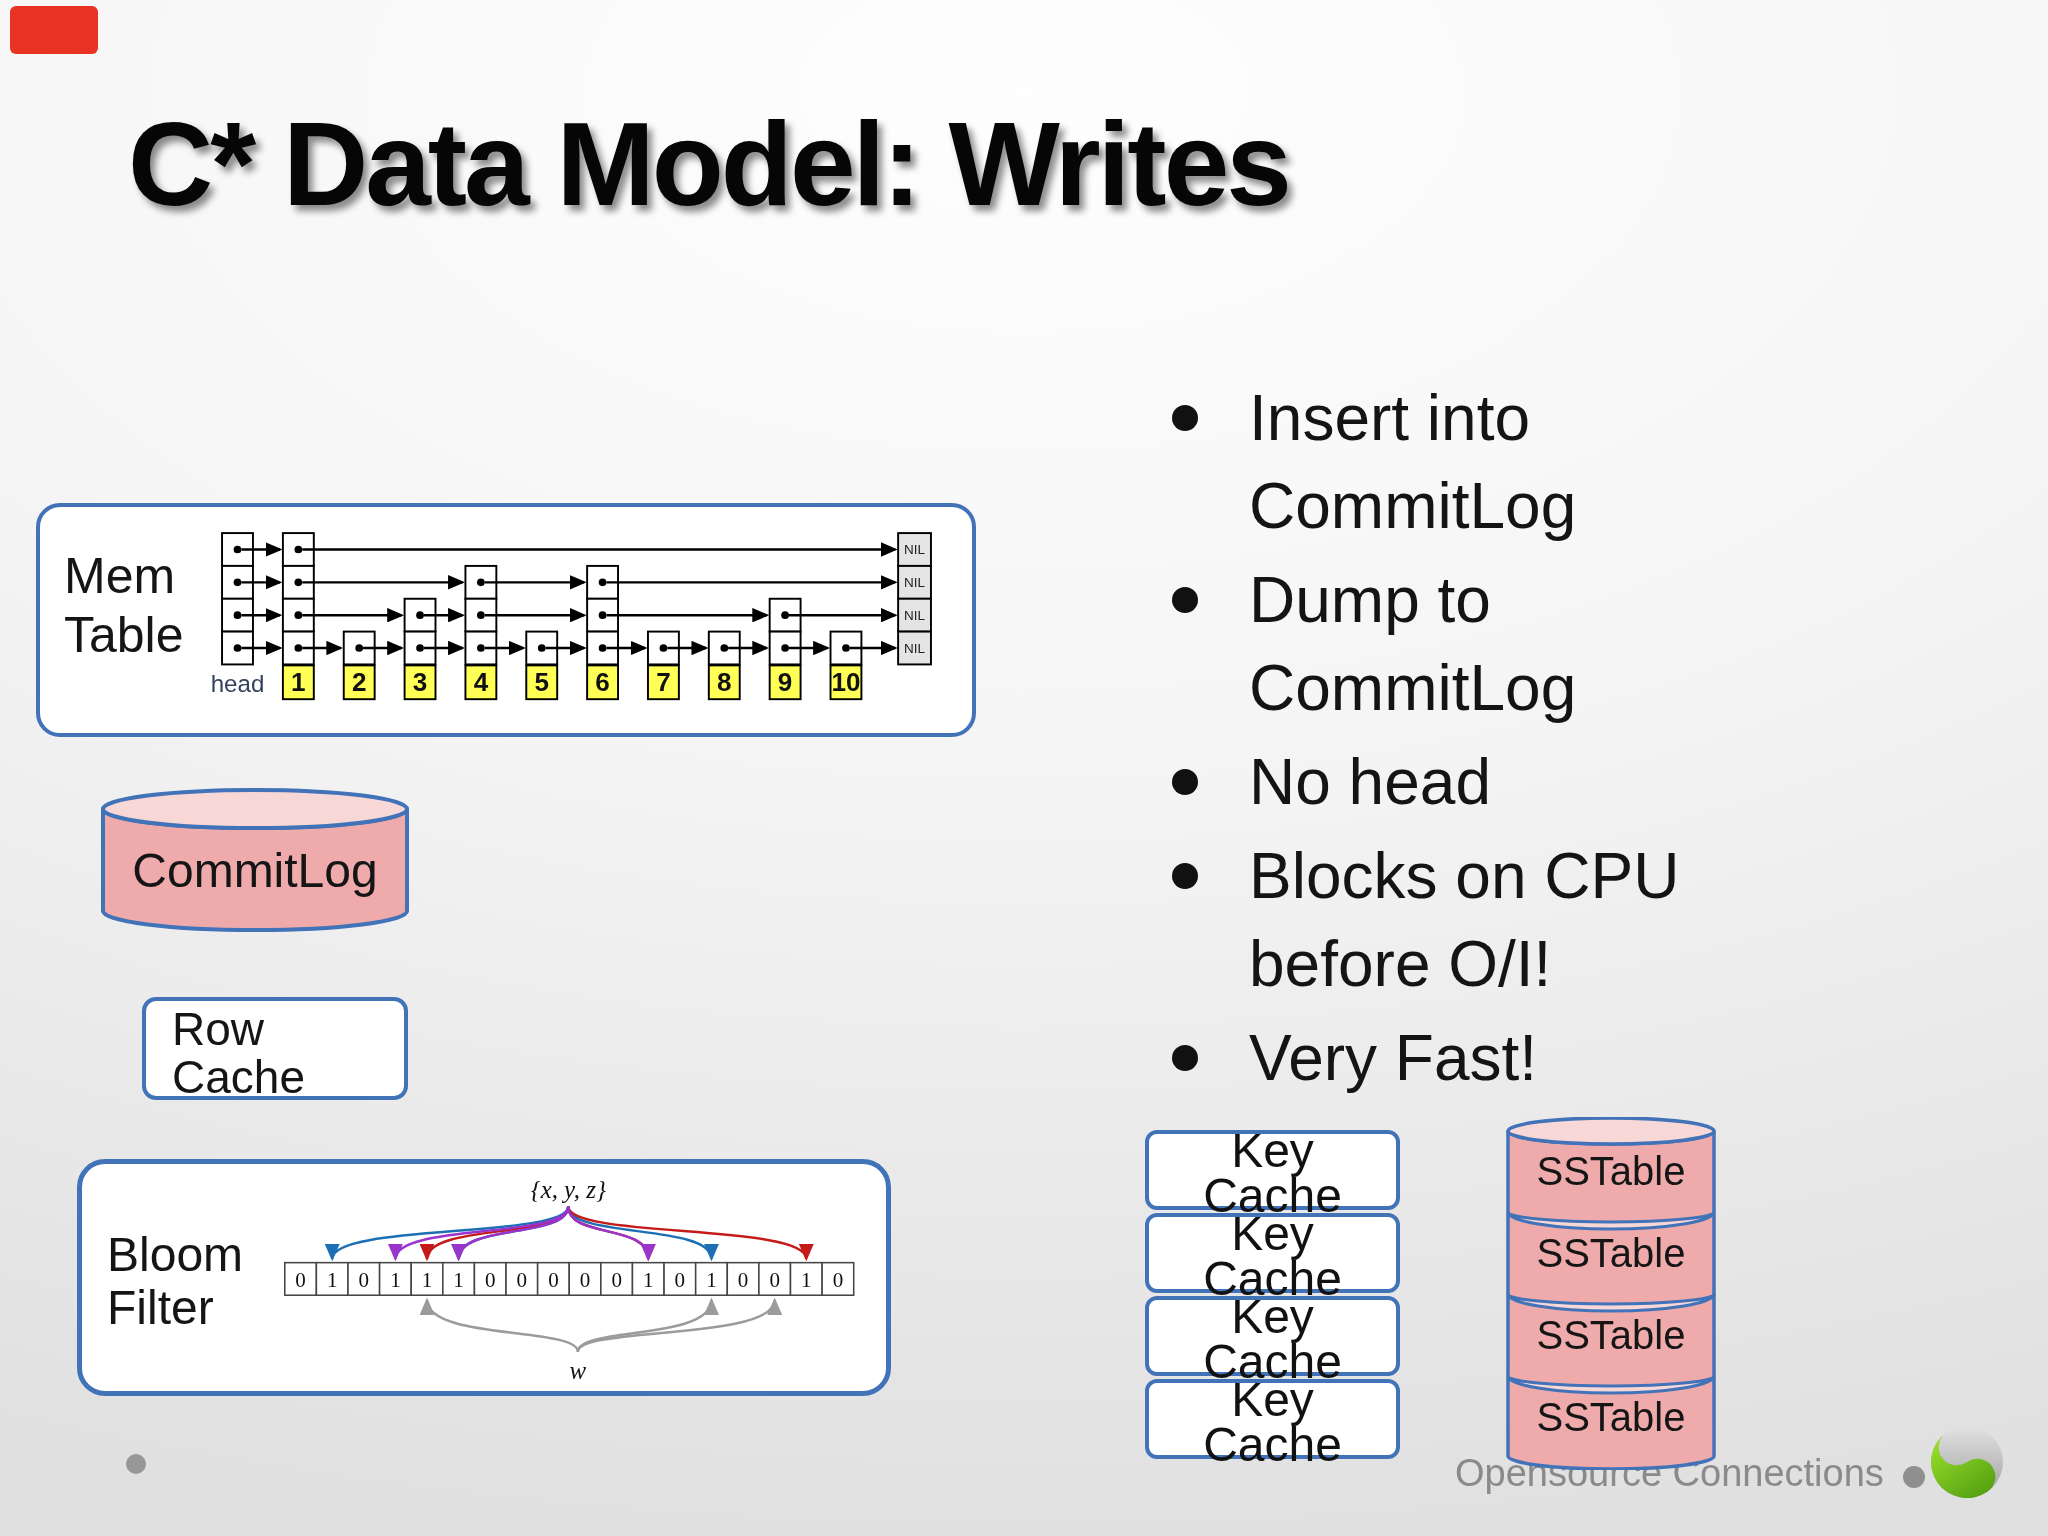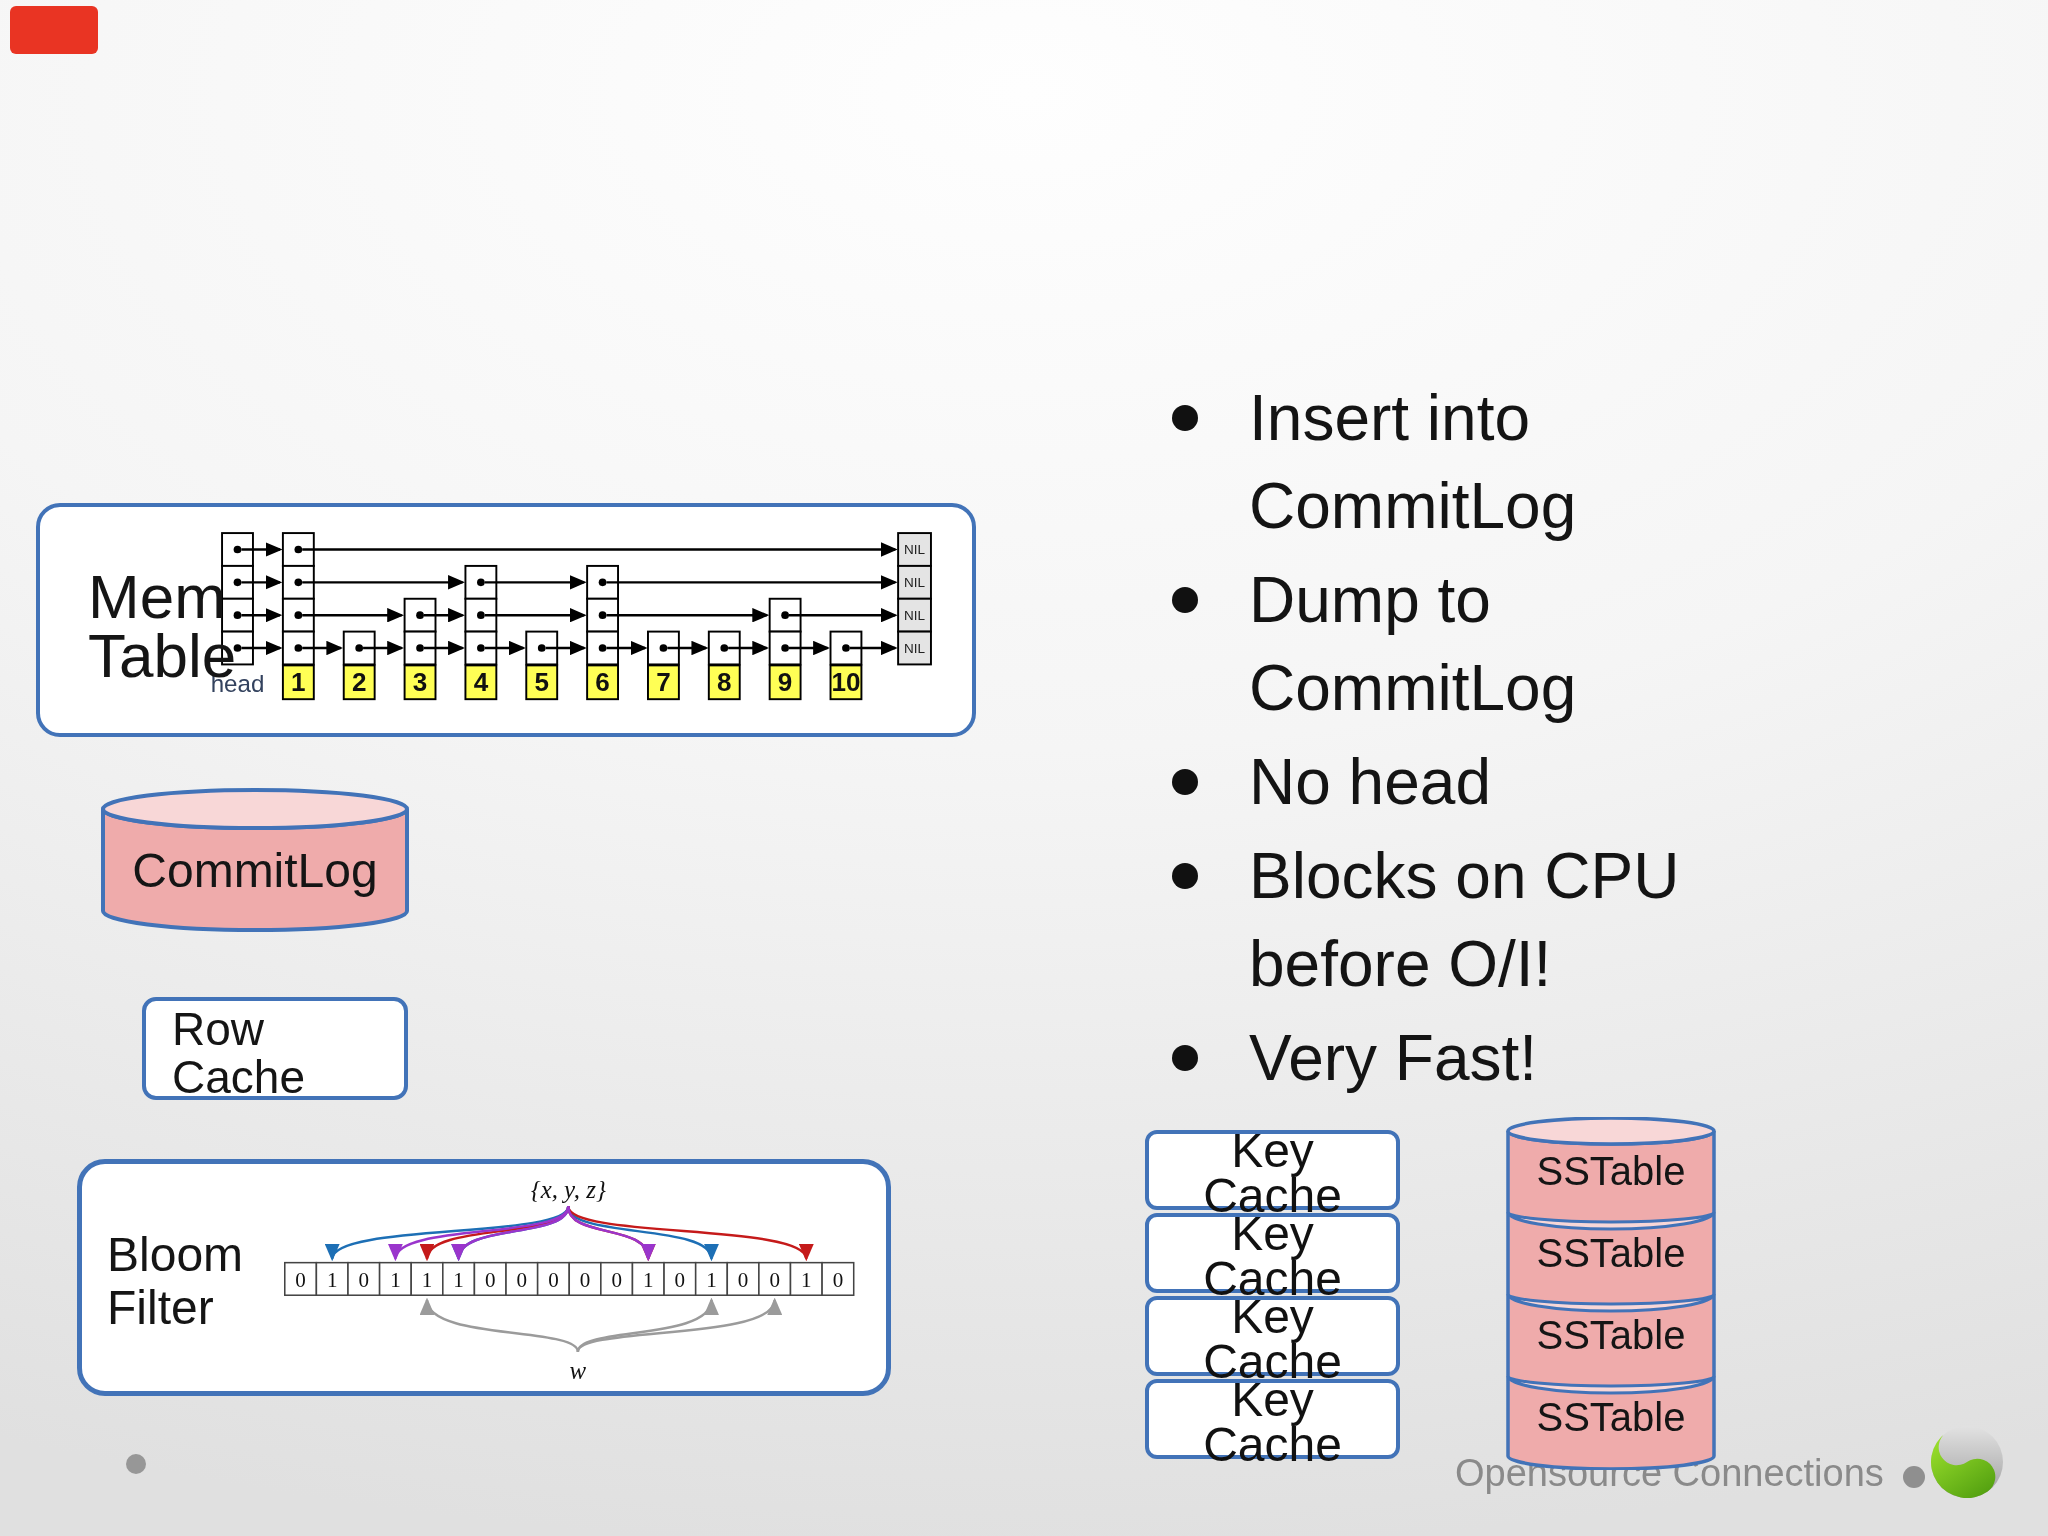--- a/index.html
+++ b/index.html
@@ -6,21 +6,21 @@
   body{width:2048px;height:1536px;overflow:hidden;font-family:"Liberation Sans",sans-serif;}
   .slide{position:absolute;left:0;top:0;width:2048px;height:1536px;
     background:radial-gradient(ellipse 130% 95% at 50% 6%, #fefefe 0%, #f5f5f5 45%, #e0e0e0 100%);}
   .red-badge{position:absolute;left:10px;top:6px;width:88px;height:48px;background:#e93423;border-radius:6px;}
   .title{position:absolute;left:128px;top:96px;font-size:118px;font-weight:bold;letter-spacing:-3px;
     color:#060606;white-space:nowrap;text-shadow:5px 6px 7px rgba(0,0,0,0.45);}
   .panel{position:absolute;background:#ffffff;border:4px solid #4273b8;box-sizing:border-box;}
   .memtable{left:36px;top:503px;width:940px;height:234px;border-radius:24px;}
   .bloom{left:77px;top:1159px;width:814px;height:237px;border-radius:28px;border-width:5px;}
   .panel-label{position:absolute;color:#151515;z-index:4;}
-  .mem-label{left:24px;top:60px;font-size:62px;line-height:59px;margin-left:24px;}
+  .mem-label{left:24px;top:40px;font-size:50px;line-height:59px;}
   .bloom-label{left:25px;top:64px;font-size:48px;line-height:53px;}
   .diagram-svg{position:absolute;left:0;top:0;width:100%;height:100%;}
   .commitlog{position:absolute;left:100px;top:785px;width:310px;height:150px;}
   .rowcache{position:absolute;left:142px;top:997px;width:266px;height:103px;background:#fff;
     border:4px solid #4273b8;border-radius:14px;box-sizing:border-box;}
   .rc-label{position:absolute;left:26px;top:4px;font-size:46px;line-height:48px;color:#151515;}
   .bullets{position:absolute;left:1150px;top:374px;width:660px;list-style:none;margin:0;padding:0;}
   .bullet-li{position:relative;padding-left:99px;margin-bottom:6px;font-size:64px;line-height:88px;color:#141414;}
   .bullet-dot{position:absolute;left:22px;top:31px;width:26px;height:26px;border-radius:50%;background:#111;}
   .kc-stack{position:absolute;left:1145px;top:1130px;width:255px;z-index:2;}
@@ -34,20 +34,21 @@
   .logo{position:absolute;left:1930px;top:1425px;width:74px;height:74px;z-index:4;}
   .corner-dot{position:absolute;left:126px;top:1454px;width:20px;height:20px;border-radius:50%;background:#979797;}
 </style>
 </head>
 <body>
 
 <div class="slide">
 
   <div class="red-badge"></div>
 
+  <div class="title">C* Data Model: Writes</div>
 
   <div class="panel memtable">
     <svg id="skiplist-svg" class="diagram-svg" viewBox="0 0 940 234">
         <defs>
           <marker id="mArr" markerWidth="7" markerHeight="6" refX="6" refY="3" orient="auto">
             <path d="M0,0 L7,3 L0,6 Z" fill="#000"></path>
           </marker>
         </defs>
         <rect x="176" y="27" width="32" height="34" fill="#fff" stroke="#000" stroke-width="2"></rect>
         <rect x="176" y="61" width="32" height="34" fill="#fff" stroke="#000" stroke-width="2"></rect>

